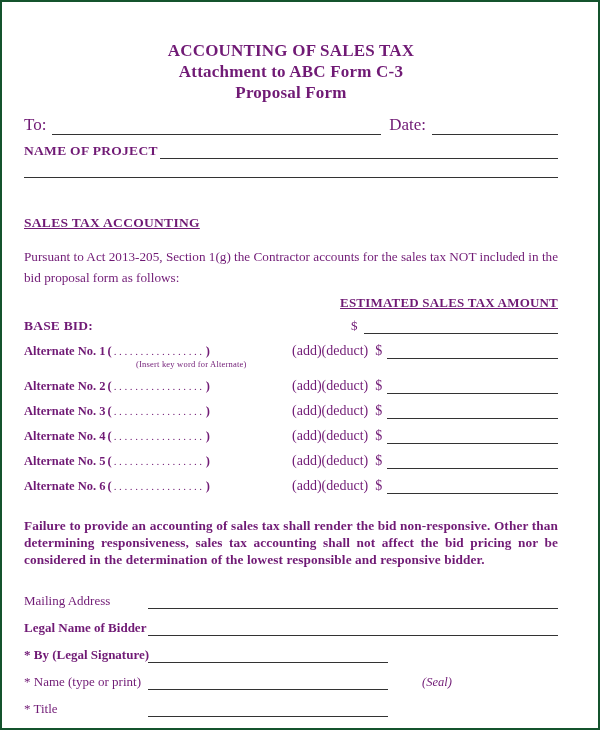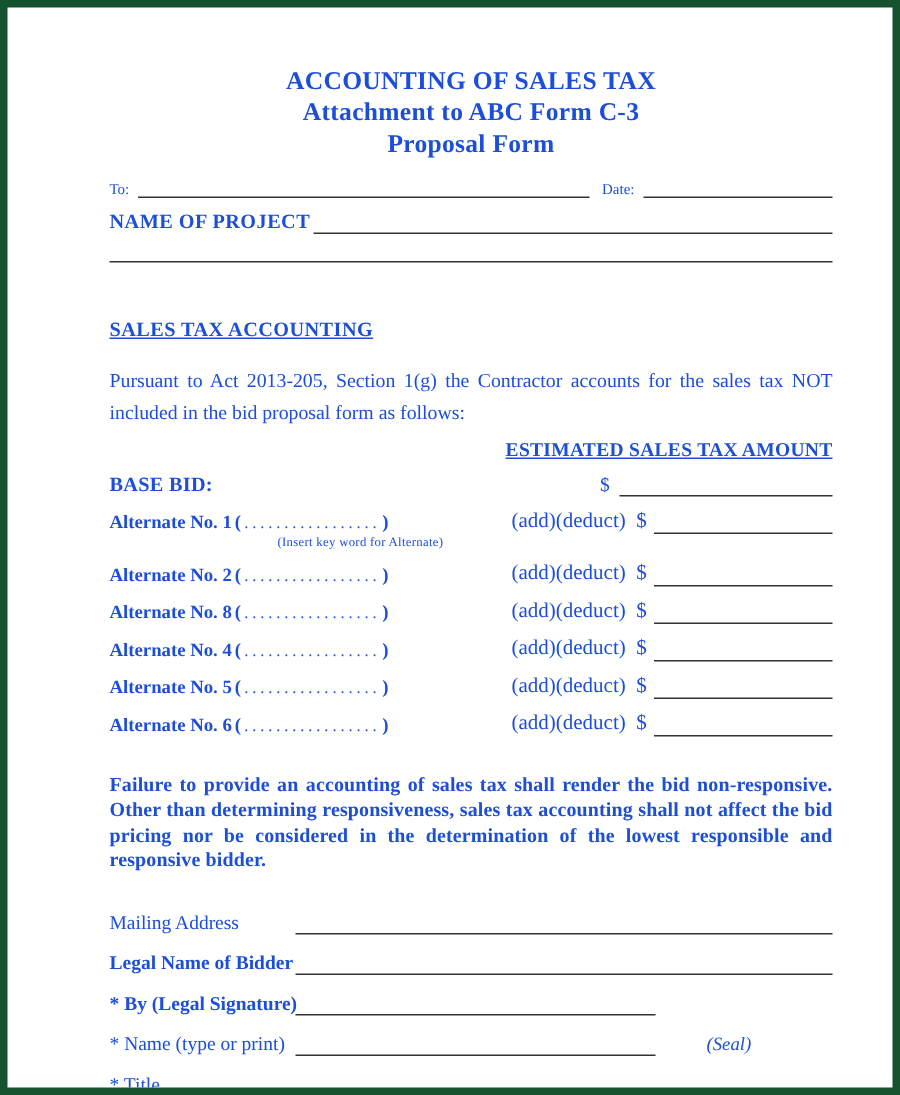--- a/index.html
+++ b/index.html
@@ -2,33 +2,33 @@
 <html><head>
 <meta charset="utf-8">
 <style>
   html, body { margin: 0; padding: 0; background: #ffffff; }
   .page {
     position: relative;
     width: 600px;
     height: 730px;
     box-sizing: border-box;
     background: #ffffff;
-    border: 5px solid #14532d;
-    padding: 38px 40px 0 68px;
+    border: 2px solid #14532d;
+    padding: 38px 40px 0 22px;
     font-family: "Liberation Serif", serif;
-    color: #1d4ed8;
+    color: #701a75;
     overflow: hidden;
   }
   .title-block { text-align: center; font-weight: bold; font-size: 17px; line-height: 21px; letter-spacing: 0.2px; }
   .row { display: flex; align-items: flex-end; }
   .line { border-bottom: 1.5px solid #333; display: inline-block; height: 13px; }
   .grow { flex: 1; }
   .bold { font-weight: bold; }
 
-  .to-row { margin-top: 12px; font-size: 10px; }
+  .to-row { margin-top: 12px; font-size: 17px; }
   .to-row .to-label { margin-right: 6px; }
   .to-row .to-line { flex: 1; margin-right: 8px; }
   .to-row .date-label { margin-right: 6px; }
   .to-row .date-line { width: 126px; }
   .awarding-caption { font-size: 8.5px; margin: 1px 0 0 110px; letter-spacing: 0.2px; }
 
   .project-row { margin-top: 8px; font-size: 13.5px; }
   .project-row .p-label { font-weight: bold; letter-spacing: 0.3px; white-space: nowrap; }
   .project-row .p-line { flex: 1; margin-left: 2px; }
   .project-line2 { border-bottom: 1.5px solid #333; height: 16px; margin-top: 2px; }
@@ -131,21 +131,21 @@
     </div>
     <div class="alt-right">
       <span class="ad-label">(add)(deduct)</span>
       <span class="dollar">$</span>
       <span class="line grow"></span>
     </div>
   </div>
 
   <div class="alt-row">
     <div class="alt-left">
-      <span class="alt-label">Alternate No. 8</span>
+      <span class="alt-label">Alternate No. 3</span>
       <span class="alt-paren">(</span>
       <span class="alt-dots">........................................</span>
       <span class="alt-paren">)</span>
     </div>
     <div class="alt-right">
       <span class="ad-label">(add)(deduct)</span>
       <span class="dollar">$</span>
       <span class="line grow"></span>
     </div>
   </div>

